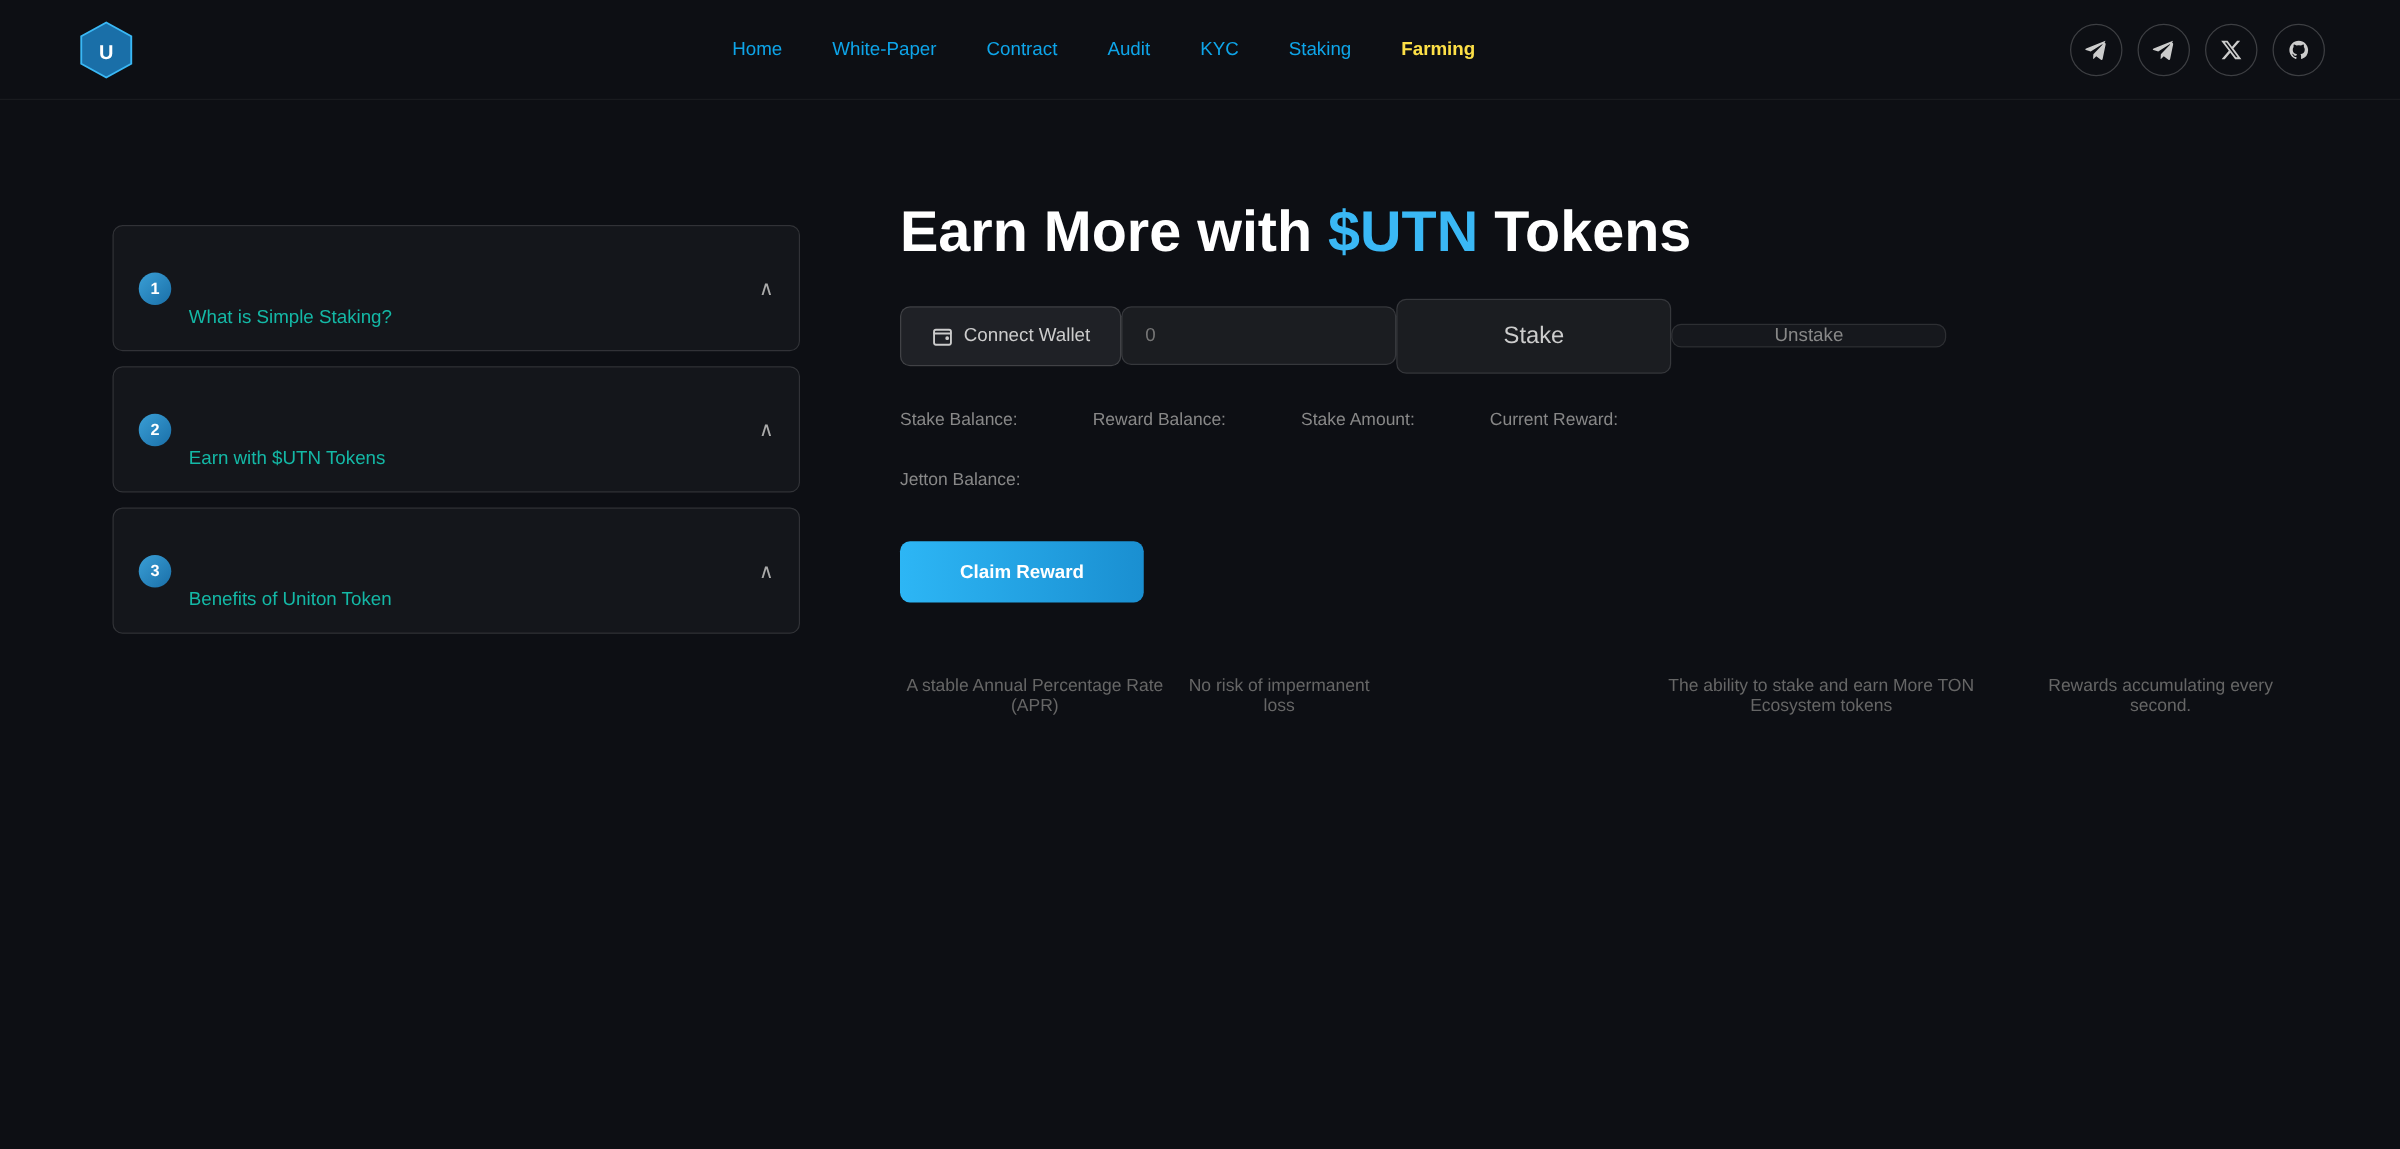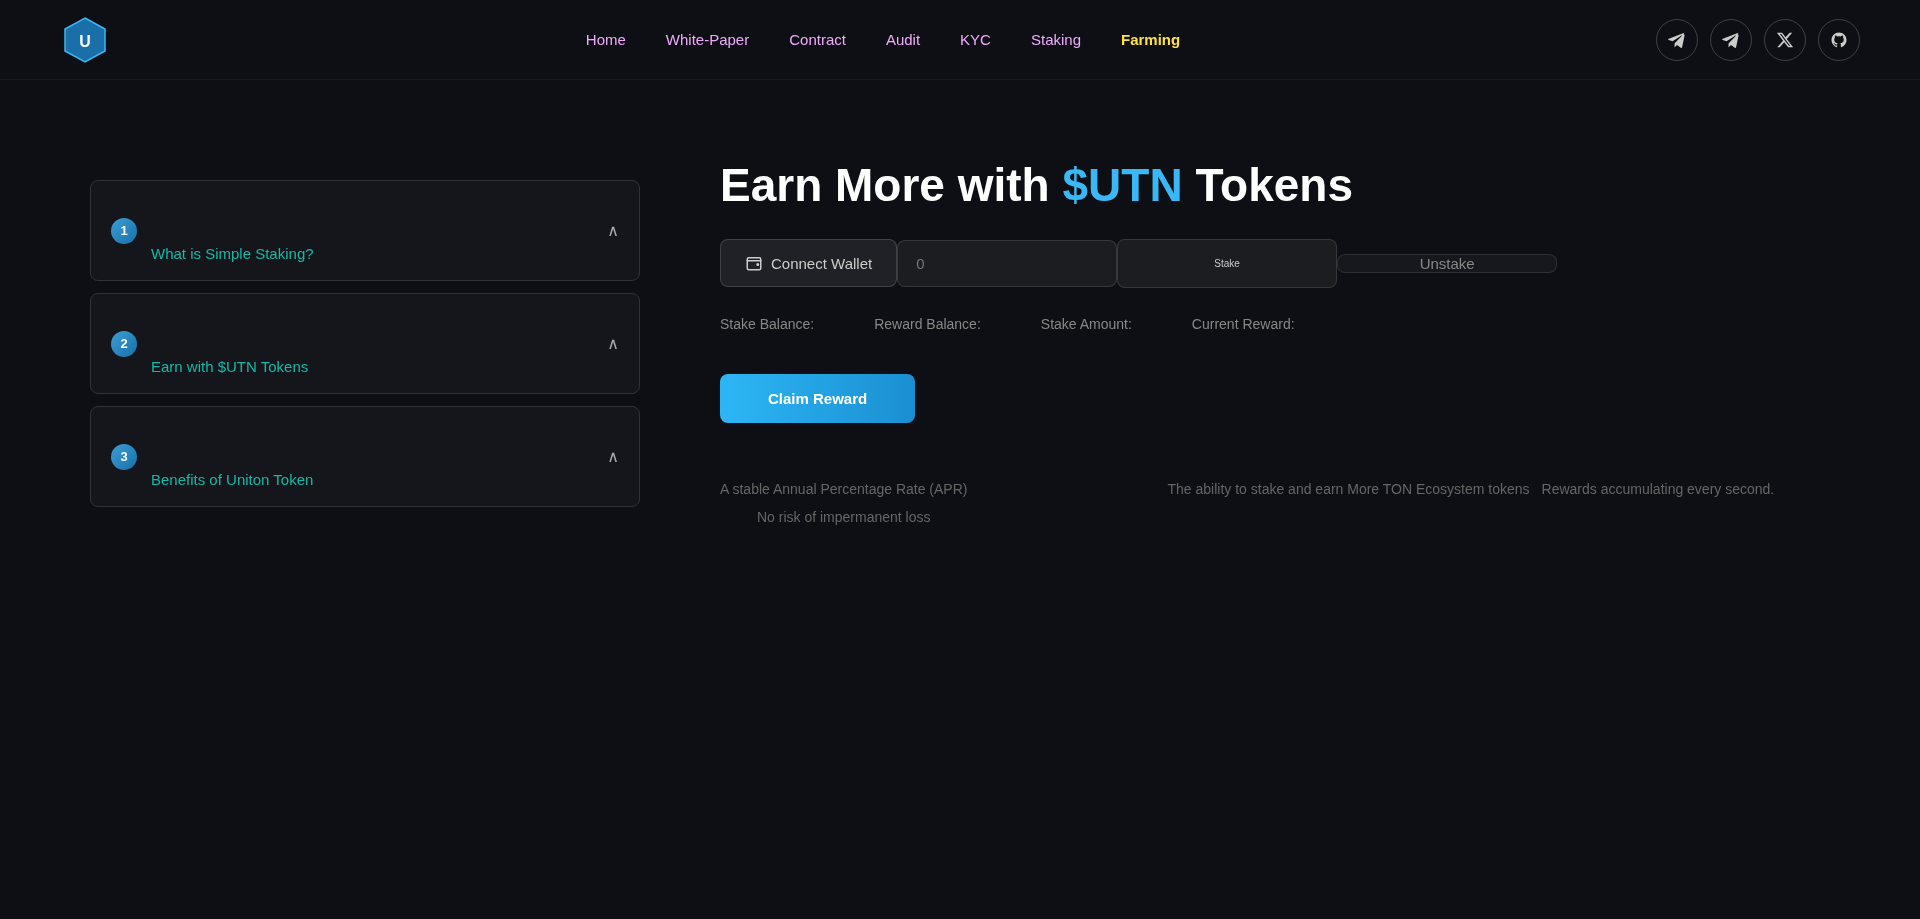--- a/index.html
+++ b/index.html
@@ -28,21 +28,21 @@
     .logo-hex {
       width: 50px;
       height: 50px;
     }
     .navbar-links {
       display: flex;
       gap: 40px;
       align-items: center;
     }
     .navbar-links a {
-      color: #f0abfc;
+      color: #0ea5e9;
       text-decoration: none;
       font-size: 15px;
       cursor: pointer;
     }
     .navbar-links a.active { color: #fde047; font-weight: 600; }
     .navbar-icons {
       display: flex;
       gap: 12px;
       align-items: center;
     }
@@ -165,21 +165,21 @@
       outline: none;
     }
     .stake-btn {
       flex: 1;
       max-width: 220px;
       padding: 18px 24px;
       background: rgba(255,255,255,0.06);
       border: 1px solid rgba(255,255,255,0.12);
       border-radius: 8px;
       color: #ccc;
-      font-size: 10px;
+      font-size: 19px;
       cursor: pointer;
       text-align: center;
     }
     .unstake-btn {
       flex: 1;
       max-width: 220px;
       padding: 0 24px;
       background: rgba(255,255,255,0.04);
       border: 1px solid rgba(255,255,255,0.1);
       border-radius: 8px;
@@ -350,25 +350,29 @@
       <div class="balance-item">
         <span class="balance-label">Stake Amount:</span>
         <span class="balance-value"></span>
       </div>
       <div class="balance-item">
         <span class="balance-label">Current Reward:</span>
         <span class="balance-value"></span>
       </div>
     </div>
 
+    <div class="balance-item">
+      <span class="balance-label">Jetton Balance:</span>
+      <span class="balance-value"></span>
+    </div>
 
     <button class="claim-reward-btn">Claim Reward</button>
 
     <div style="display:flex; gap:200px; margin-top: 30px;">
-      <div style="display:flex; flex-direction:column; gap:12px;">
+      <div style="display:flex; flex-direction:row; gap:12px;">
         <span class="feature-text">A stable Annual Percentage Rate (APR)</span>
         <span class="feature-text">No risk of impermanent loss</span>
       </div>
       <div style="display:flex; gap:12px;">
         <span class="feature-text">The ability to stake and earn More TON Ecosystem tokens</span>
         <span class="feature-text">Rewards accumulating every second.</span>
       </div>
     </div>
 
   </div>

